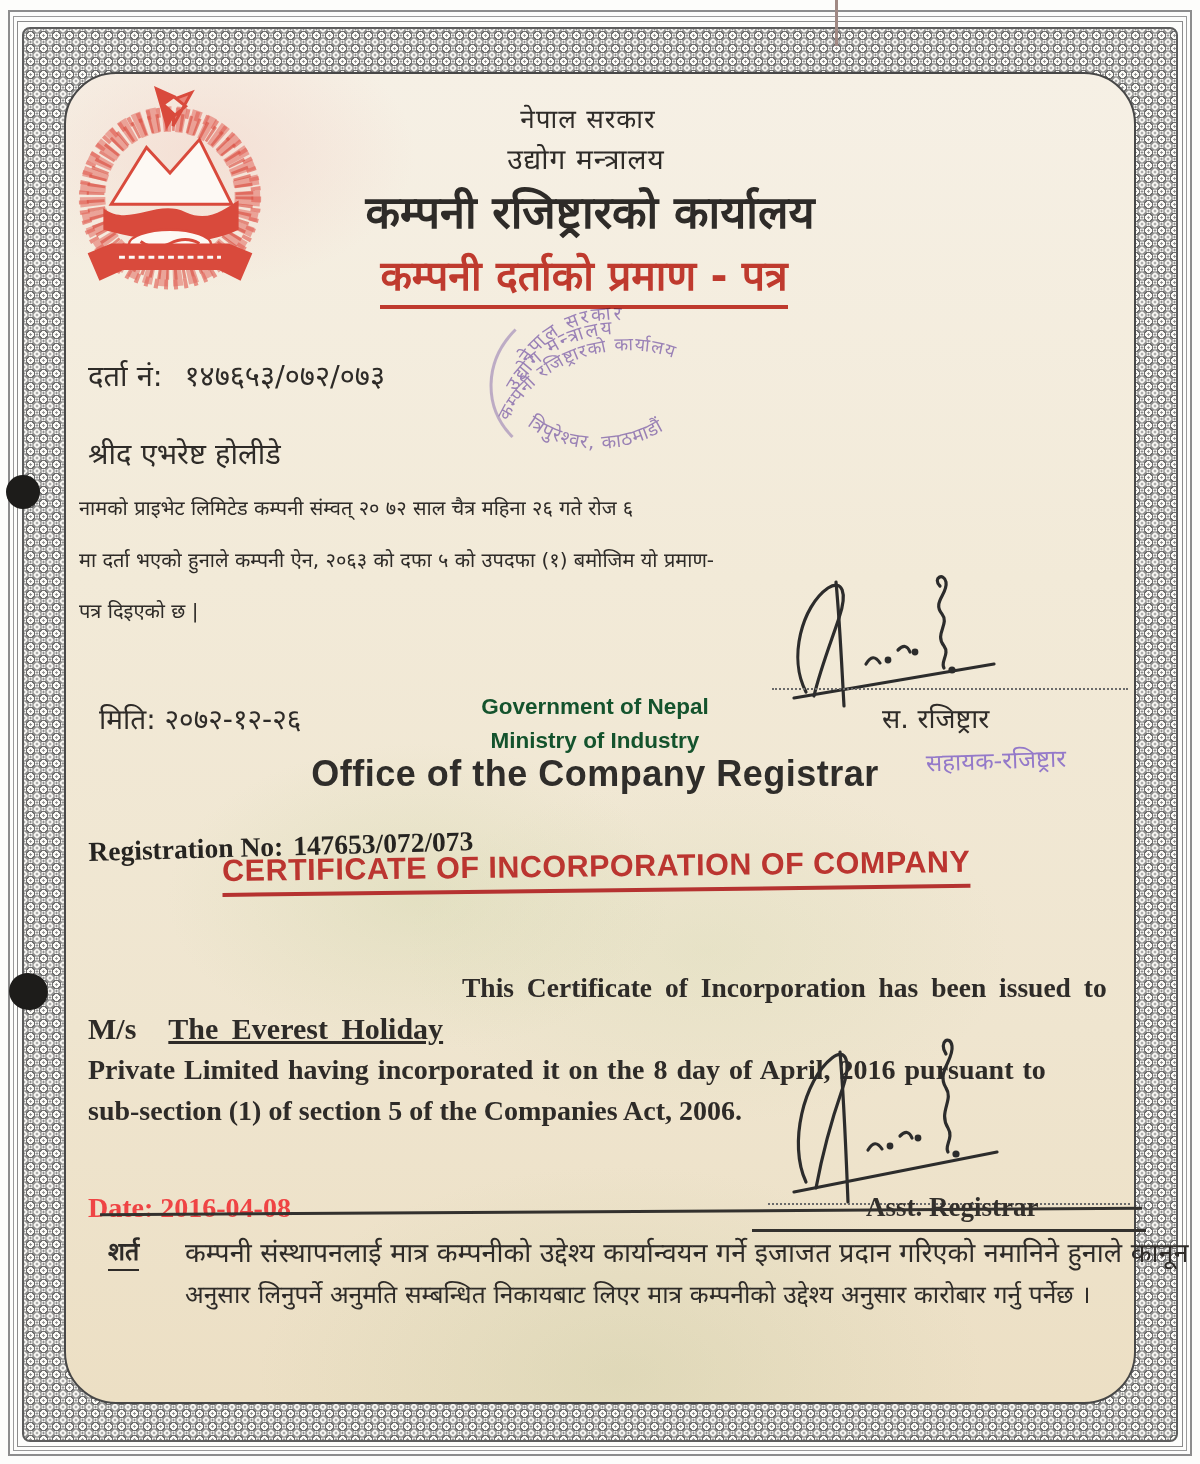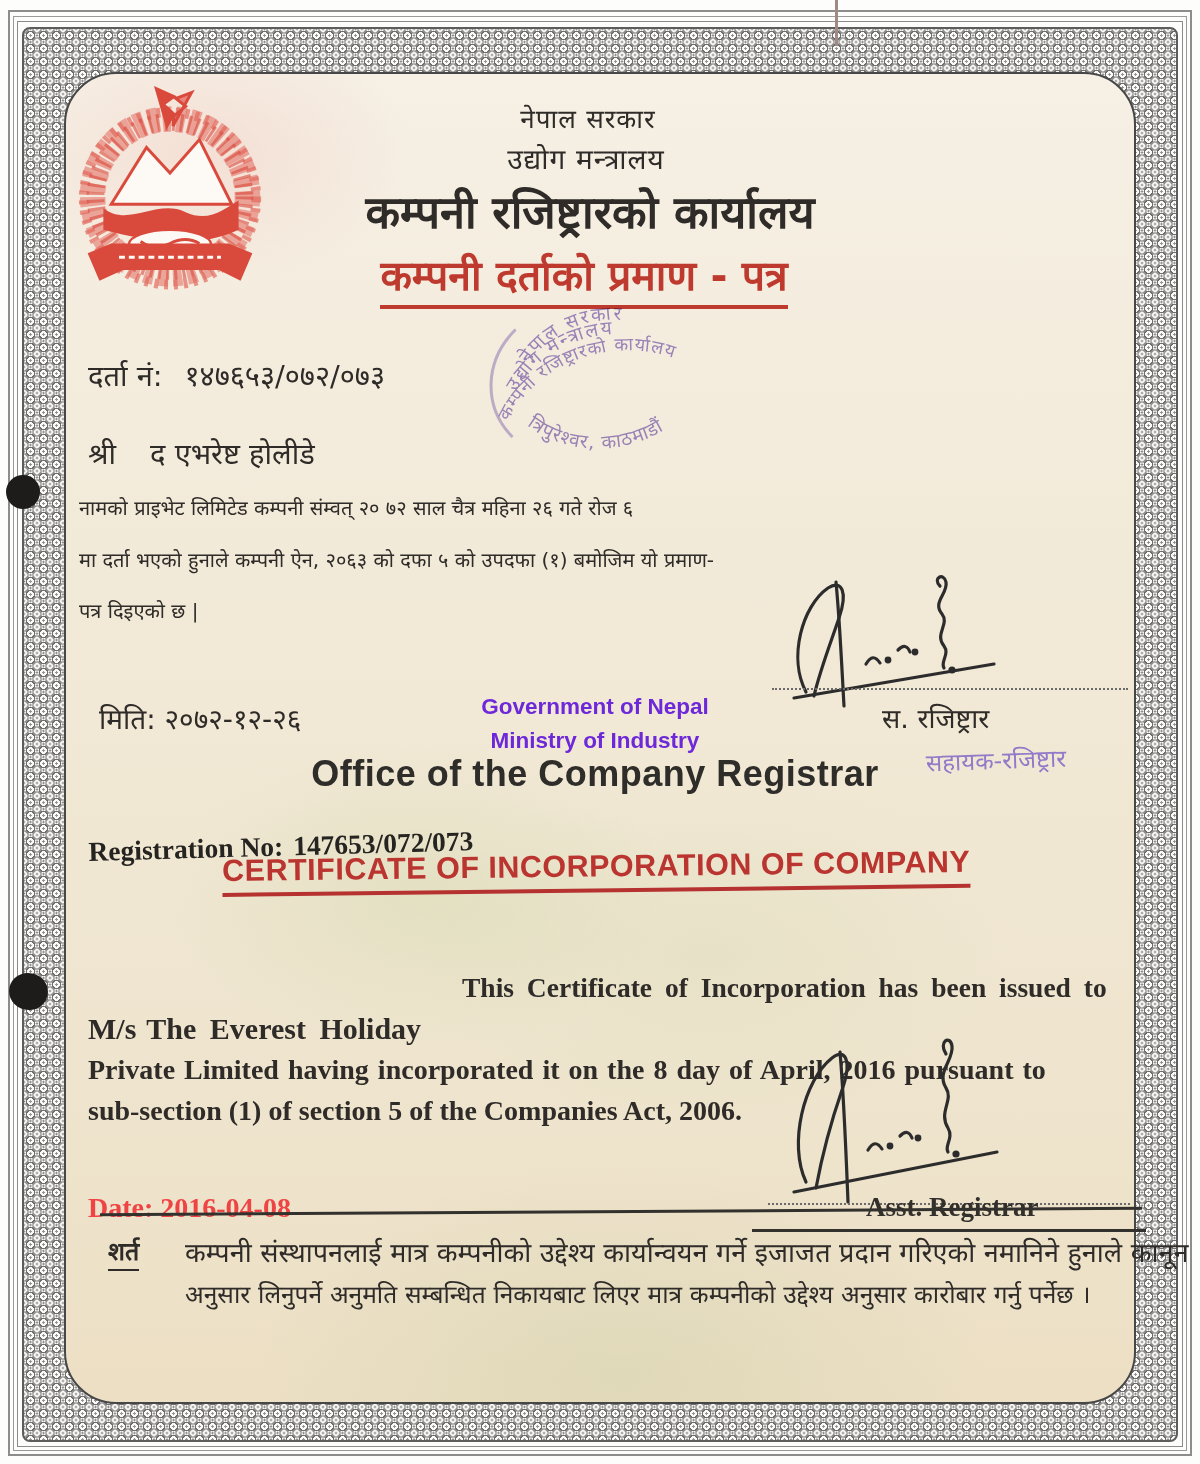--- a/index.html
+++ b/index.html
@@ -49,46 +49,46 @@
   .hdr1{top:100px;font-size:26px;letter-spacing:1px;transform:translateX(-12px);}
   .hdr2{top:139px;font-size:28px;letter-spacing:1px;transform:translateX(-14px);}
   .hdr3{top:180px;font-size:45px;font-weight:bold;transform:translateX(-10px);}
   .hdr4{top:246px;font-size:41px;font-weight:bold;transform:translateX(-16px);}
   .hdr4 span{display:inline-block;border-bottom:4px solid #bf3a2e;padding-bottom:3px;}
 
   .darta{top:355px;left:88px;font-size:29px;}
   .darta .val{margin-left:22px;}
 
   .shree{top:433px;left:88px;font-size:29px;}
-  .shree .company{margin-left:34px;}
+  .shree .company{}
   .bodyline{left:79px;font-size:20px;white-space:nowrap;}
   .bl2{top:494px;}
   .bl3{top:546px;}
   .bl4{top:597px;}
 
   .miti{top:699px;left:88px;font-size:28px;margin-left:11px;}
 
-  .gov{top:690px;left:415px;width:360px;text-align:center;font-size:22.5px;font-weight:bold;color:#6d28d9;line-height:34px;}
+  .gov{top:690px;left:415px;width:360px;text-align:center;font-size:22.5px;font-weight:bold;color:#14532d;line-height:34px;}
   .office{top:753px;font-size:36px;font-weight:bold;color:#2f2d2a;transform:translateX(-5px);letter-spacing:0.5px;}
 
   .sa-registrar{top:699px;left:882px;font-size:27px;text-align:center;}
   .sahayak{top:743px;left:926px;font-size:24px;color:#8a6ec8;opacity:0.9;transform:rotate(-2deg);}
 
   .dotline{border-top:2.5px dotted #6a6a6a;height:0;}
   .dot1{top:688px;left:772px;width:356px;}
   .dot2{top:1203px;left:768px;width:362px;}
 
   .regno{top:836px;left:88px;font-size:27.5px;transform:rotate(-1.6deg);transform-origin:left top;color:#262421;}
   .regno .val{margin-left:10px;}
   .certtitle{top:853px;left:222px;font-size:30.5px;letter-spacing:0.5px;color:#bb3530;
     border-bottom:4px solid #b53230;padding-bottom:5px;transform:rotate(-0.7deg);transform-origin:left top;}
 
   .enb1{top:972px;left:462px;font-size:27.5px;word-spacing:6px;}
   .enb2{top:1012px;left:88px;font-size:30px;}
-  .enb2 .company{margin-left:10px;word-spacing:6px;}
+  .enb2 .company{margin-left:32px;word-spacing:6px;text-decoration:underline;}
   .enb3{top:1054px;left:88px;font-size:28px;word-spacing:2px;}
   .enb4{top:1095px;left:88px;font-size:28px;}
 
   .date-en{top:1192px;left:88px;font-size:28px;color:#ef4444;}
   .asst{top:1192px;left:866px;font-size:27px;color:#33302c;}
   .strike{top:1210px;left:100px;width:1042px;height:3px;background:#33312e;transform:rotate(-0.35deg);}
   .asst-under{top:1229px;left:752px;width:394px;height:3px;background:#33312e;}
 
   .sharta{top:1233px;left:108px;font-size:25px;font-weight:bold;border-bottom:2.5px solid #2e2b28;padding-bottom:2px;}
   .cond1{top:1233px;left:185px;font-size:27px;white-space:nowrap;}

